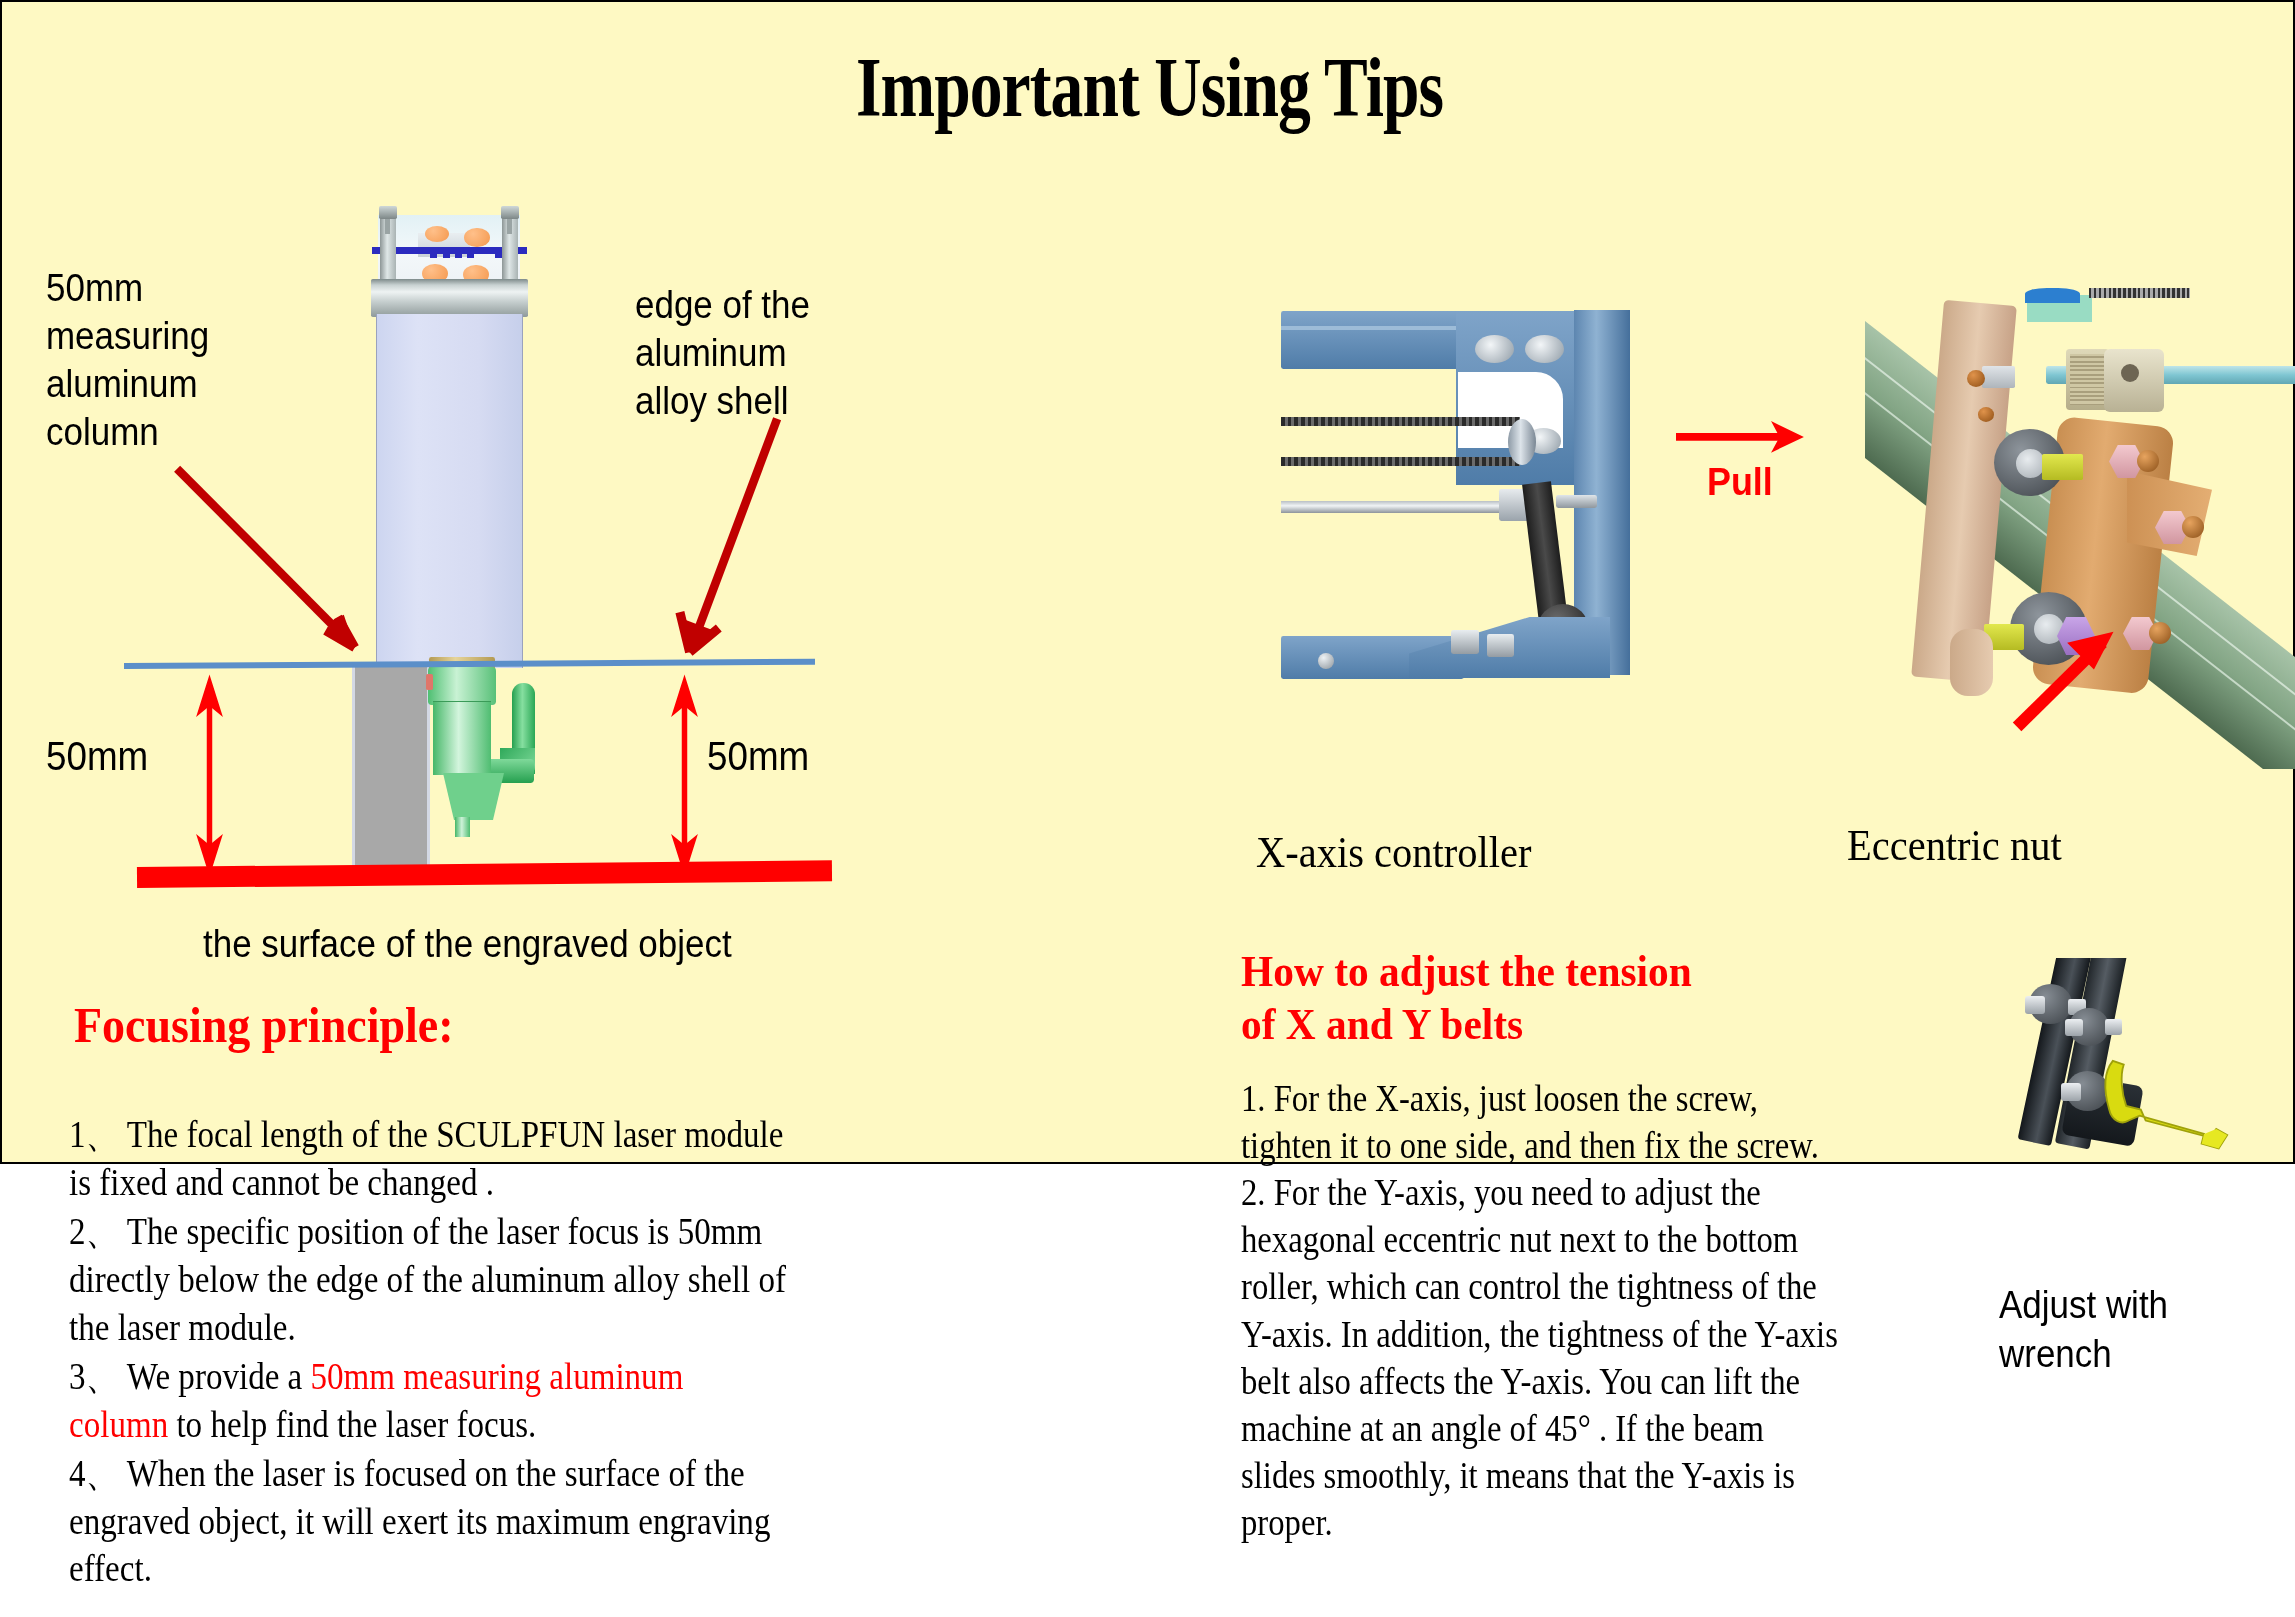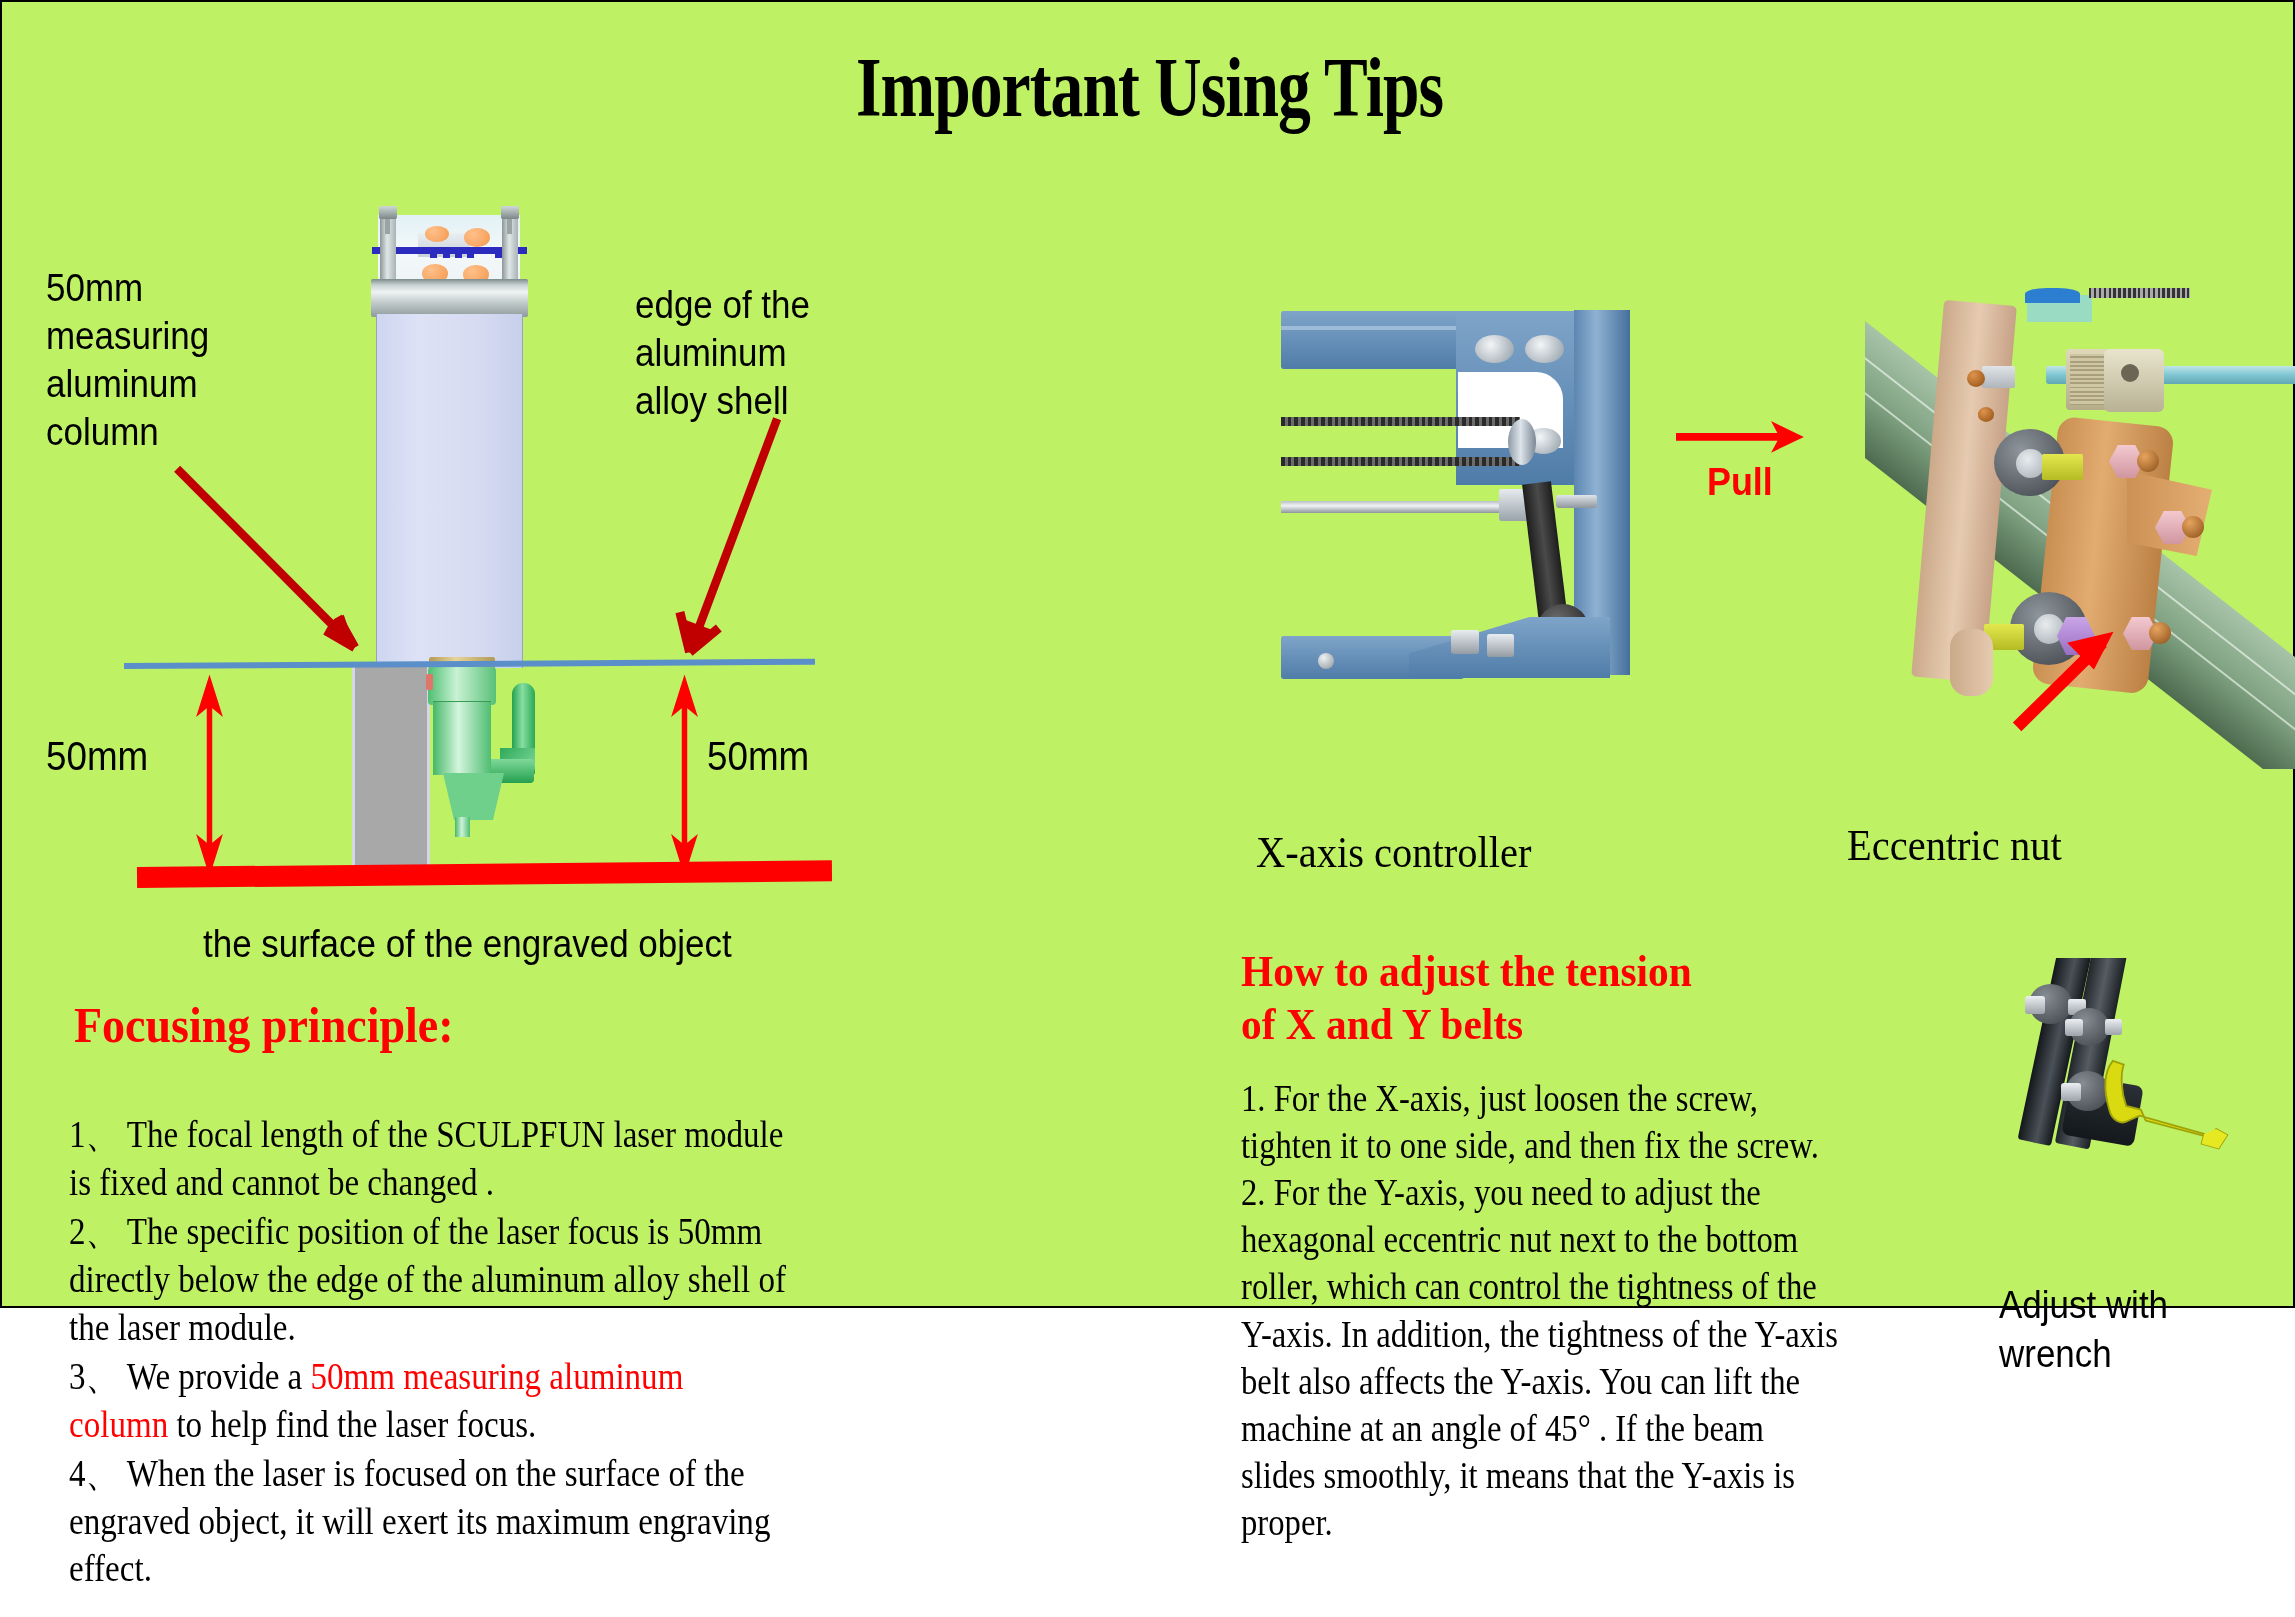--- a/index.html
+++ b/index.html
@@ -1,18 +1,18 @@
 <!DOCTYPE html>
 <html style="font-size:9.7px"><head>
 <meta charset="utf-8">
 <title>Important Using Tips</title>
 <style>
   html,body{margin:0;padding:0;background:#ffffff;}
   body{width:2295px;height:1618px;overflow:hidden;font-family:"Liberation Sans",sans-serif;}
-  #page{position:relative;width:2295px;height:1308px;background:#bef264;
+  #page{position:relative;width:2295px;height:1164px;background:#fef9c3;
         border:2.4px solid #000;box-sizing:border-box;}
 
   
   #title{position:absolute;left:0;top:37px;width:2295px;text-align:center;
          font-family:"Liberation Serif",serif;font-weight:bold;font-size:84px;
          letter-spacing:-1.2px;color:#000;transform:scaleX(.78);transform-origin:50% 50%;}
 
   
   .lab{position:absolute;font-family:"Liberation Sans",sans-serif;color:#000;
        font-size:38px;line-height:1.26;white-space:pre-line;transform:scaleX(.92);

